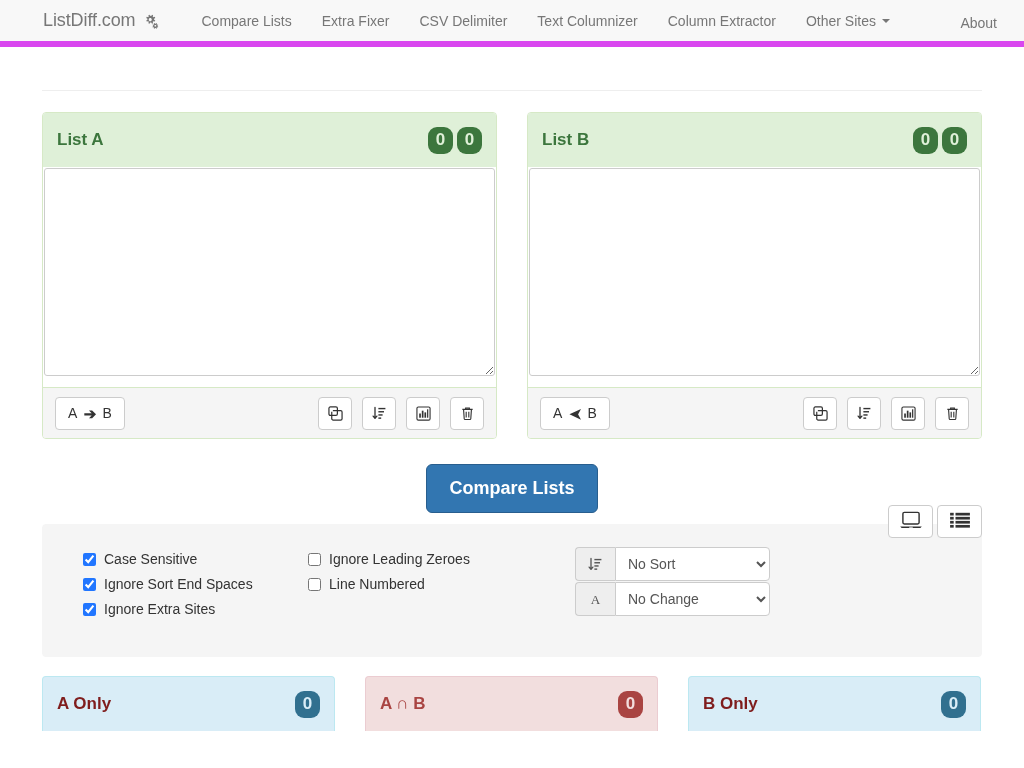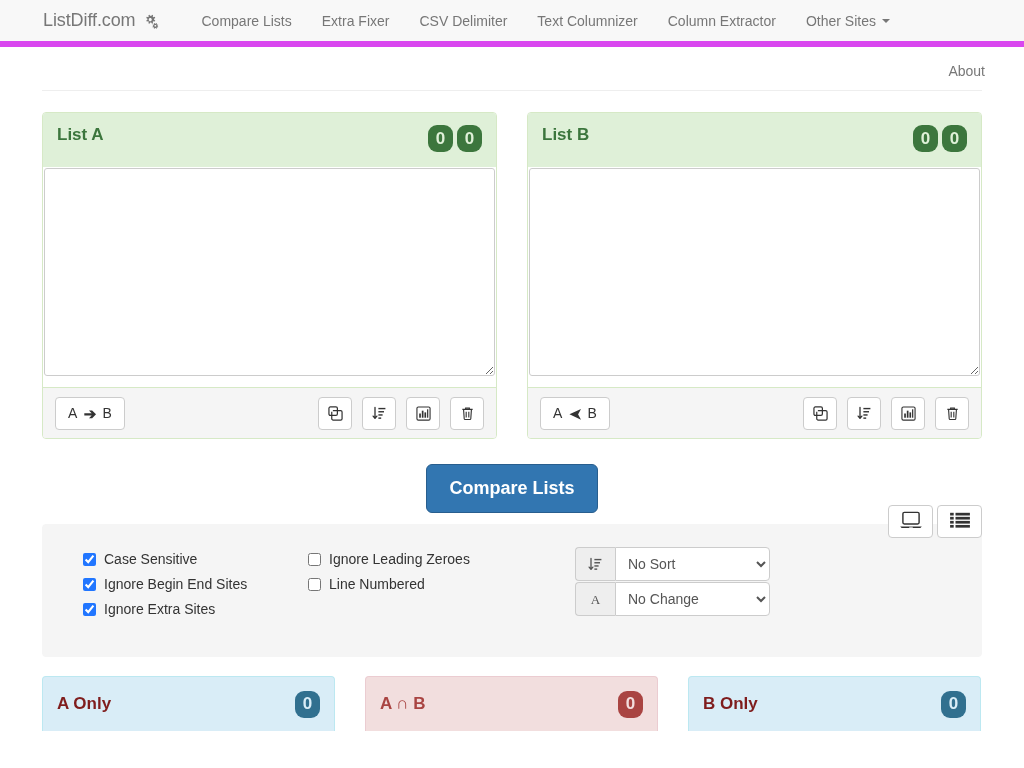--- a/index.html
+++ b/index.html
@@ -49,21 +49,21 @@
     gap: 4px;
   }
   .caret {
     display: inline-block;
     width: 0; height: 0;
     border-left: 4px solid transparent;
     border-right: 4px solid transparent;
     border-top: 4px solid #777777;
     margin-left: 2px;
   }
-  .nav-right { position: absolute; right: 24px; top: 0; margin-top: 48px; }
+  .nav-right { position: absolute; right: 12px; top: 0; }
 
   
   .container { width: 940px; margin: 0 auto; position: relative; }
   .top-rule {
     border: 0; border-top: 1px solid #eeeeee;
     margin: 43px 0 0 0;
     height: 0;
   }
 
   
@@ -72,20 +72,21 @@
     width: 455px;
     border: 1px solid #d6e9c6;
     border-radius: 4px;
     background: #ffffff;
     overflow: hidden;
   }
   .panel-heading {
     background: #dff0d8;
     padding: 12px 14px;
     display: flex;
+    align-items: center;
     justify-content: space-between;
     height: 54px;
   }
   .panel-title {
     color: #3c763d;
     font-size: 17px;
     font-weight: bold;
   }
   .badges { display: flex; gap: 4px; }
   .badge-green {
@@ -466,21 +467,21 @@
   </div>
 
   <div class="options">
     <div class="opt-col">
       <div class="opt-row">
         <input type="checkbox" class="cbx" checked="" style="">
         <span class="opt-label">Case Sensitive</span>
       </div>
       <div class="opt-row">
         <input type="checkbox" class="cbx" checked="" style="">
-        <span class="opt-label">Ignore Begin End Sites</span>
+        <span class="opt-label">Ignore Sort End Spaces</span>
       </div>
       <div class="opt-row">
         <input type="checkbox" class="cbx" checked="" style="">
         <span class="opt-label">Ignore Extra Sites</span>
       </div>
     </div>
 
     <div class="opt-col second">
       <div class="opt-row">
         <input type="checkbox" class="cbx" style="">

